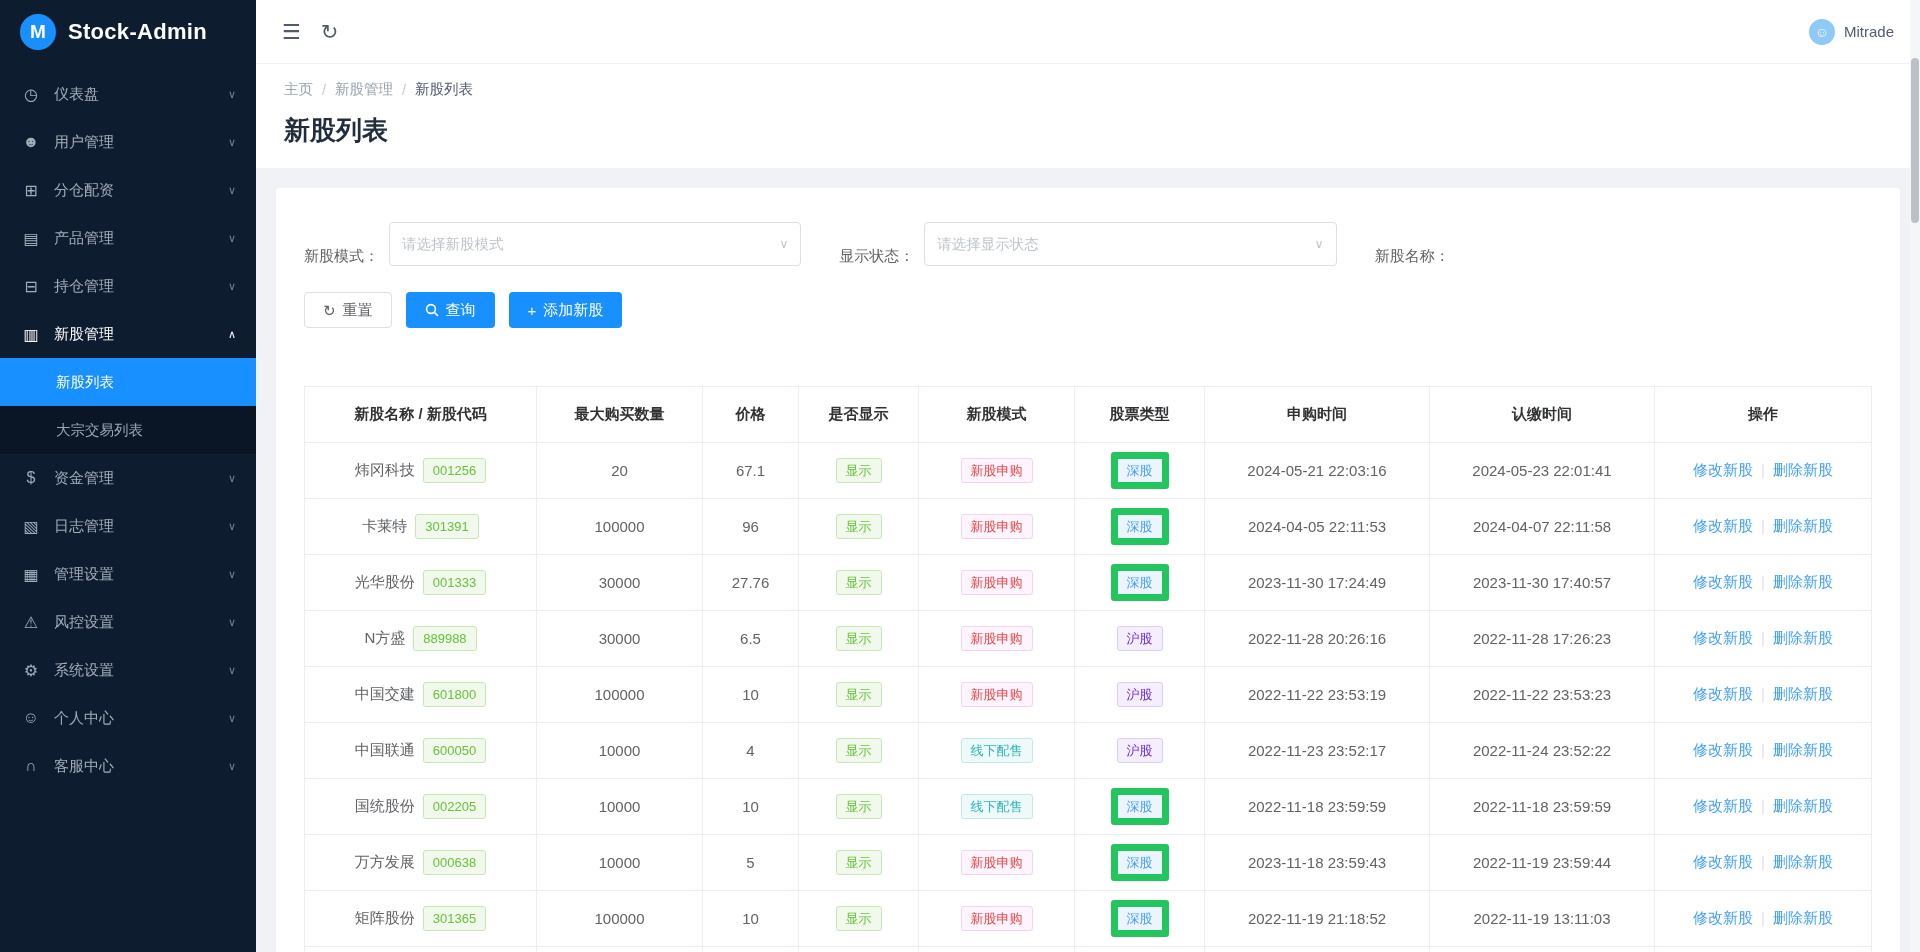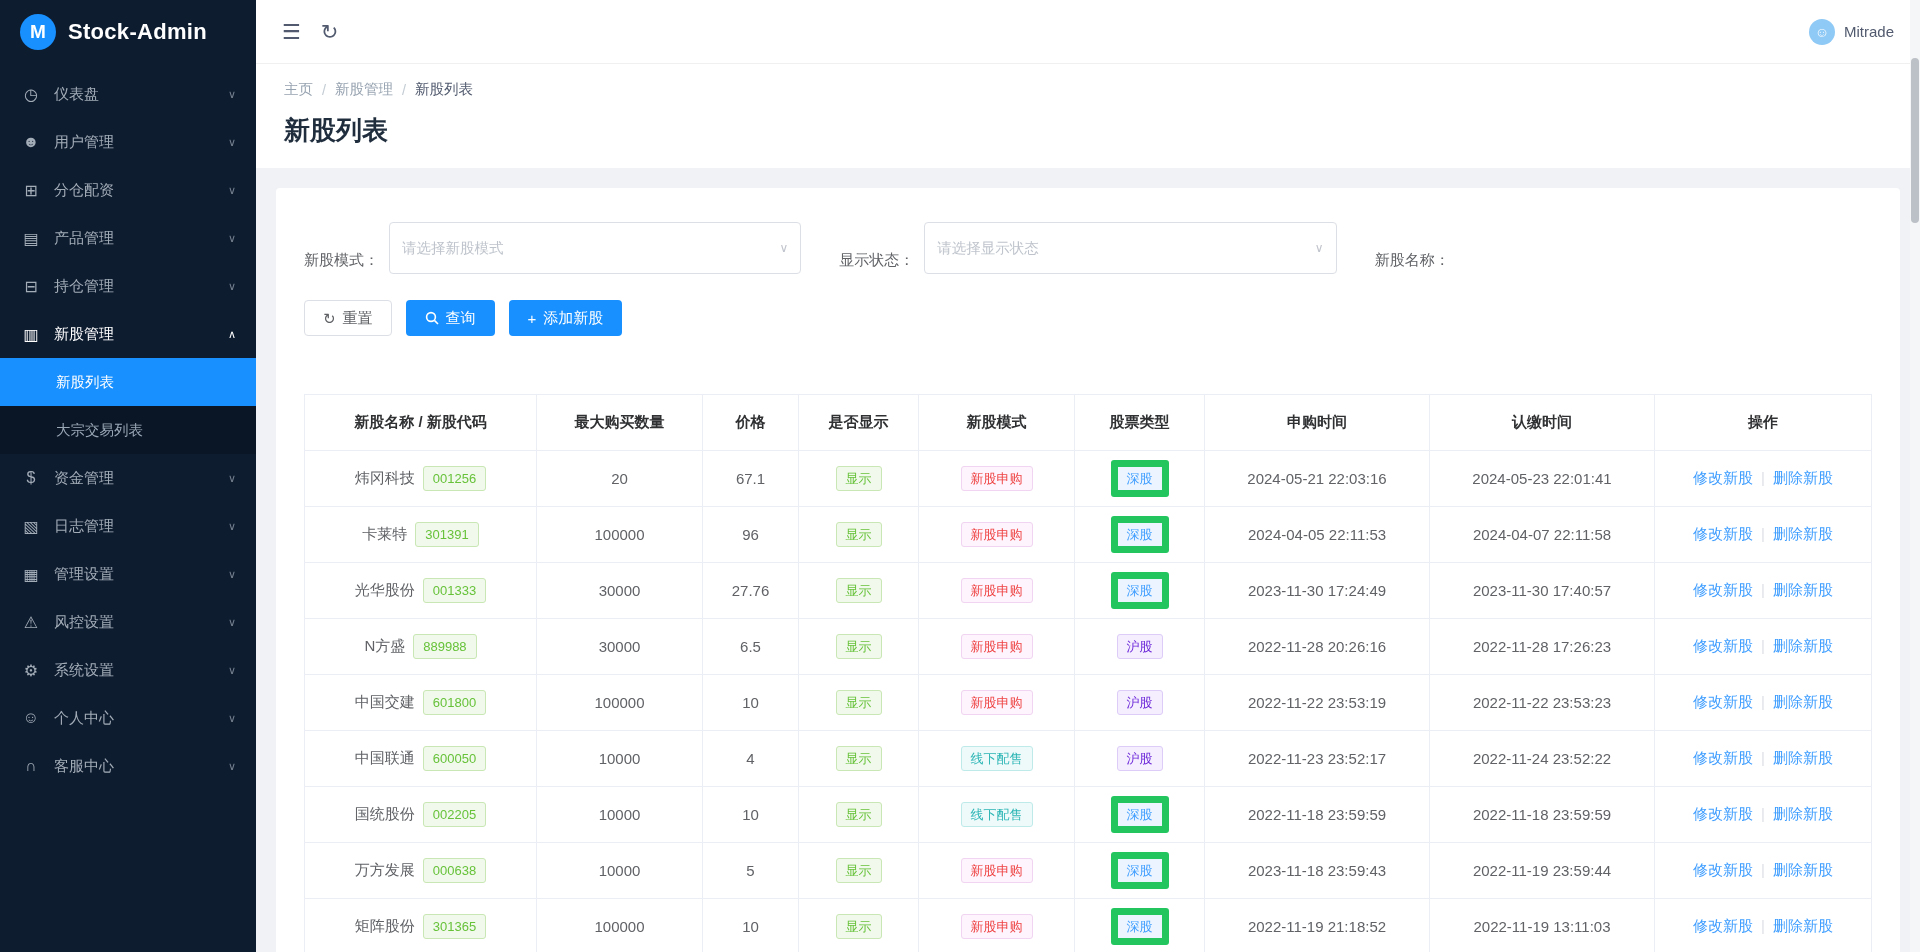--- a/index.html
+++ b/index.html
@@ -43,21 +43,21 @@
   .breadcrumb .sep { color:#c4ccd4; }
   .page-title { margin:14px 0 0; font-size:26px; font-weight:bold; color:#1f2d3d; }
 
   .content { flex:1; background:#f0f2f5; padding:20px; overflow:hidden; }
   .card { background:#fff; border-radius:4px; min-height:100%; padding:34px 28px 20px; }
 
   
   .filters { display:flex; align-items:center; gap:38px; }
   .fgroup { display:flex; align-items:center; gap:10px; flex:1; min-width:0; }
   .fgroup label { font-size:15px; color:#606266; white-space:nowrap;margin-top:24px; }
-  .select { flex:1; height:52px; border:1px solid #dcdfe6; border-radius:4px; background:#fff;
+  .select { flex:1; height:44px; border:1px solid #dcdfe6; border-radius:4px; background:#fff;
     display:flex; align-items:center; padding:0 12px; cursor:pointer; min-width:0; }
   .select .ph { font-size:14.5px; color:#bfc4cc; flex:1; white-space:nowrap; overflow:hidden; }
   .select .chev { color:#c0c4cc; font-size:12px; margin-left:6px; }
   .input { flex:1; height:36px; border:1px solid #dcdfe6; border-radius:4px; background:#fff;
     padding:0 12px; font-size:14.5px; color:#333; outline:none; min-width:0;
     font-family:"Liberation Sans","DejaVu Sans",sans-serif; }
   .input::placeholder { color:#bfc4cc; }
 
   
   .btn-row { margin-top:26px; display:flex; align-items:center; gap:14px; }

